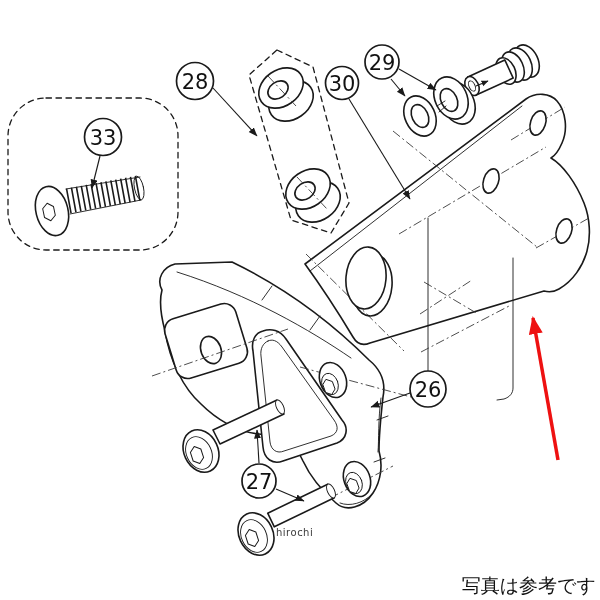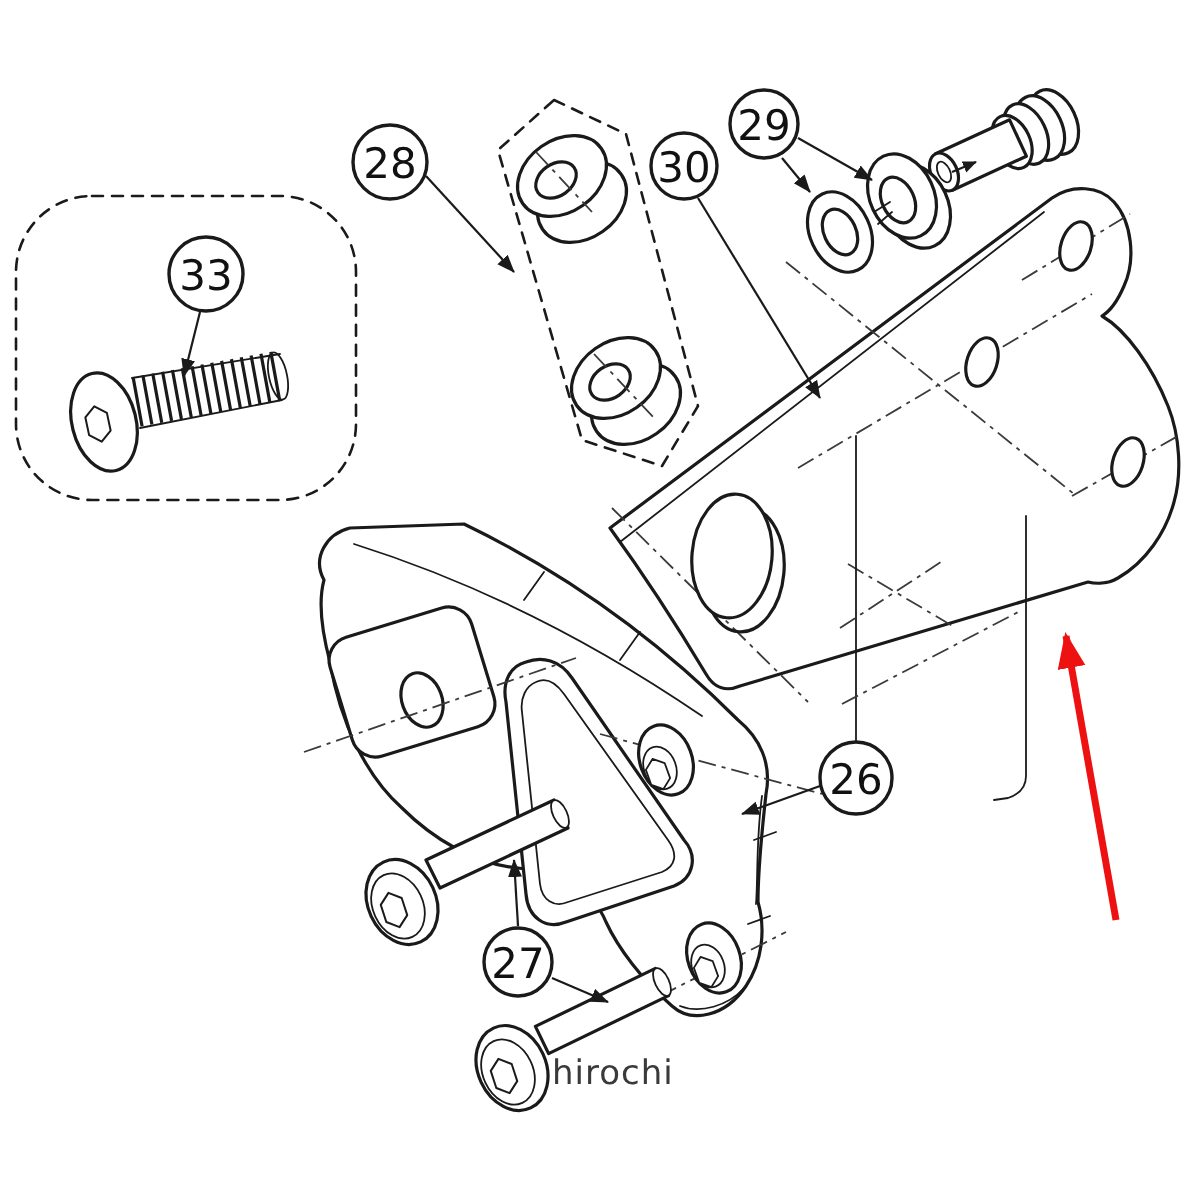--- a/index.html
+++ b/index.html
@@ -10,21 +10,21 @@
   .f{fill:#ffffff;}
   .t{stroke-width:1;}
   .th{stroke-width:0.9;}
   .dd{stroke:#3a3a3a;fill:none;stroke-width:0.9;stroke-dasharray:9 3 2 3;}
   .da{stroke-dasharray:5.5 4.5;stroke-width:1.3;}
   .callout-circle{fill:#ffffff;stroke:#1a1a1a;stroke-width:1.7;}
   .callout-text{font-family:"DejaVu Sans","Liberation Sans",sans-serif;font-size:21px;fill:#111;
                 text-anchor:middle;dominant-baseline:central;}
   .leader{stroke:#1a1a1a;stroke-width:1.1;fill:none;}
   .threads{stroke:#1a1a1a;stroke-width:25;stroke-dasharray:1.6 3.4;fill:none;}
-  #watermark{position:absolute;left:276px;top:527px;font-size:17px;color:#3a3a3a;
+  #watermark{position:absolute;left:276px;top:527px;font-size:10px;color:#3a3a3a;
              letter-spacing:0.5px;}
   #caption{position:absolute;right:4px;top:573px;font-size:19px;color:#111;font-weight:500;}
 </style>
 </head>
 <body>
 
 <div id="stage">
 <svg width="600" height="600" viewBox="0 0 600 600">
   <defs>
     <marker id="lead" markerUnits="userSpaceOnUse" markerWidth="11" markerHeight="9" refX="8.5" refY="3.5" orient="auto">
@@ -180,13 +180,14 @@
       <path d="M276,489 L304,501" class="leader" marker-end="url(#lead)"></path>
       <circle cx="259" cy="481" r="17" class="callout-circle"></circle>
       <text x="259" y="482" class="callout-text">27</text>
     </g>
   </g>
 
   <path d="M558,460 L533,318" stroke-width="3.5" fill="none" marker-end="url(#redhead)" stroke="#ee1111"></path>
 </svg>
 
 <div id="watermark">hirochi</div>
+<div id="caption">写真は参考です</div>
 </div>
 
 </body></html>

